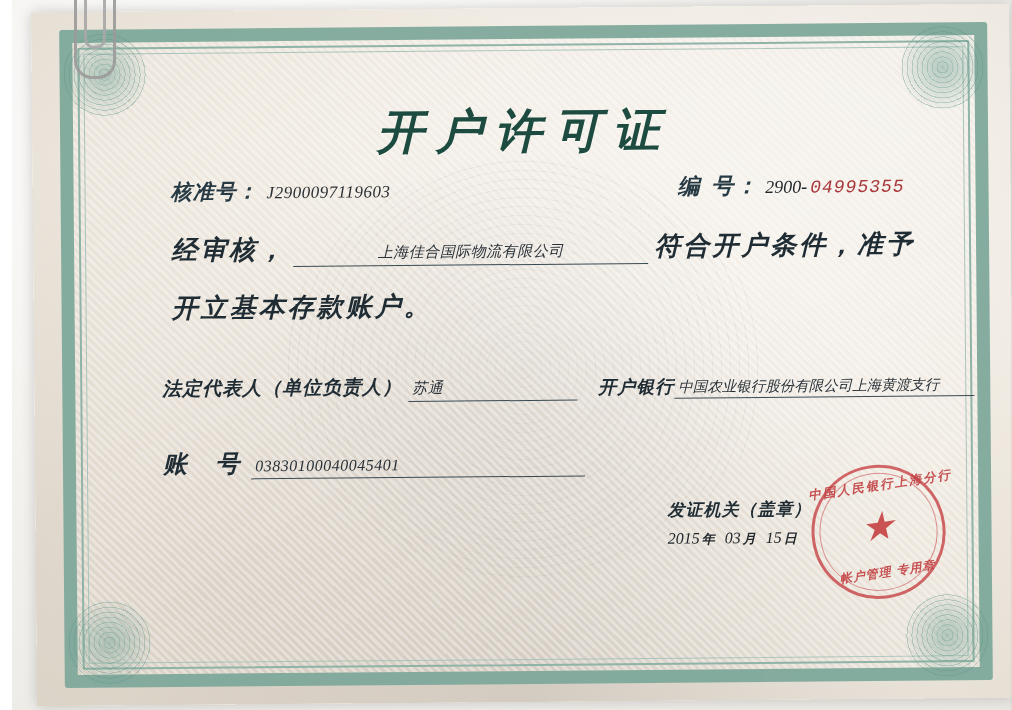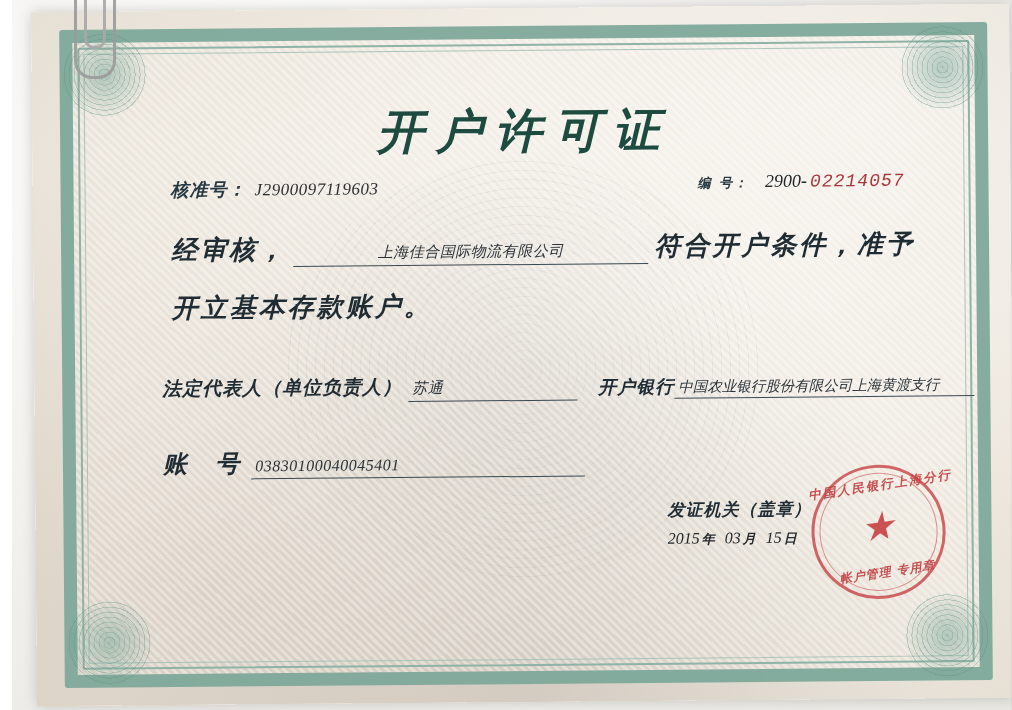--- a/index.html
+++ b/index.html
@@ -142,48 +142,48 @@
     color: #1d4b3f;
     text-shadow: 0 1px 0 rgba(255,255,255,0.55);
   }
 
   .row { position: absolute; }
 
   
   #row-approval { left: 74px; top: 115px; }
   #row-approval .lbl {
     font-family: "DejaVu Sans", sans-serif;
-    font-size: 18px;
+    font-size: 21px;
     font-weight: bold;
     color: #273a44;
     letter-spacing: 1px;
   }
   #approval-value {
     font-family: "Liberation Serif", serif;
     font-size: 17px;
     color: #2a2f33;
     margin-left: 8px;
     letter-spacing: 0.5px;
   }
 
   
   #row-serial { right: 48px; top: 113px; text-align: right; white-space: nowrap; }
   #row-serial .lbl {
     font-family: "DejaVu Sans", sans-serif;
-    font-size: 13px;
+    font-size: 22px;
     font-weight: bold;
     color: #273a44;
     letter-spacing: 2px;
     margin-left: 40px;
   }
   #serial-prefix {
     font-family: "Liberation Serif", serif;
     font-size: 18px;
     color: #23282c;
-    margin-left: 16px;
+    margin-left: 6px;
   }
   #serial-number {
     font-family: "Liberation Mono", monospace;
     font-size: 18px;
     color: #a8373a;
     letter-spacing: 1px;
     margin-left: 3px;
   }
 
   
@@ -422,21 +422,21 @@
 
     <div id="content">
 
       <div id="title">开户许可证</div>
 
       <div class="row" id="row-approval">
         <span class="lbl">核准号：</span><span id="approval-value">J2900097119603</span>
       </div>
 
       <div class="row" id="row-serial">
-        <span class="lbl">编 号：</span><span id="serial-prefix">2900-</span><span id="serial-number">02214057</span>
+        <span class="lbl">编 号：</span><span id="serial-prefix">2900-</span><span id="serial-number">04995355</span>
       </div>
 
       <div id="body-line1">
         <span class="big">经审核，</span><span class="fill" id="company-fill">上海佳合国际物流有限公司</span><span class="big">符合开户条件，准予</span>
       </div>
 
       <div id="body-line2">
         <span class="big">开立基本存款账户。</span>
       </div>
 

